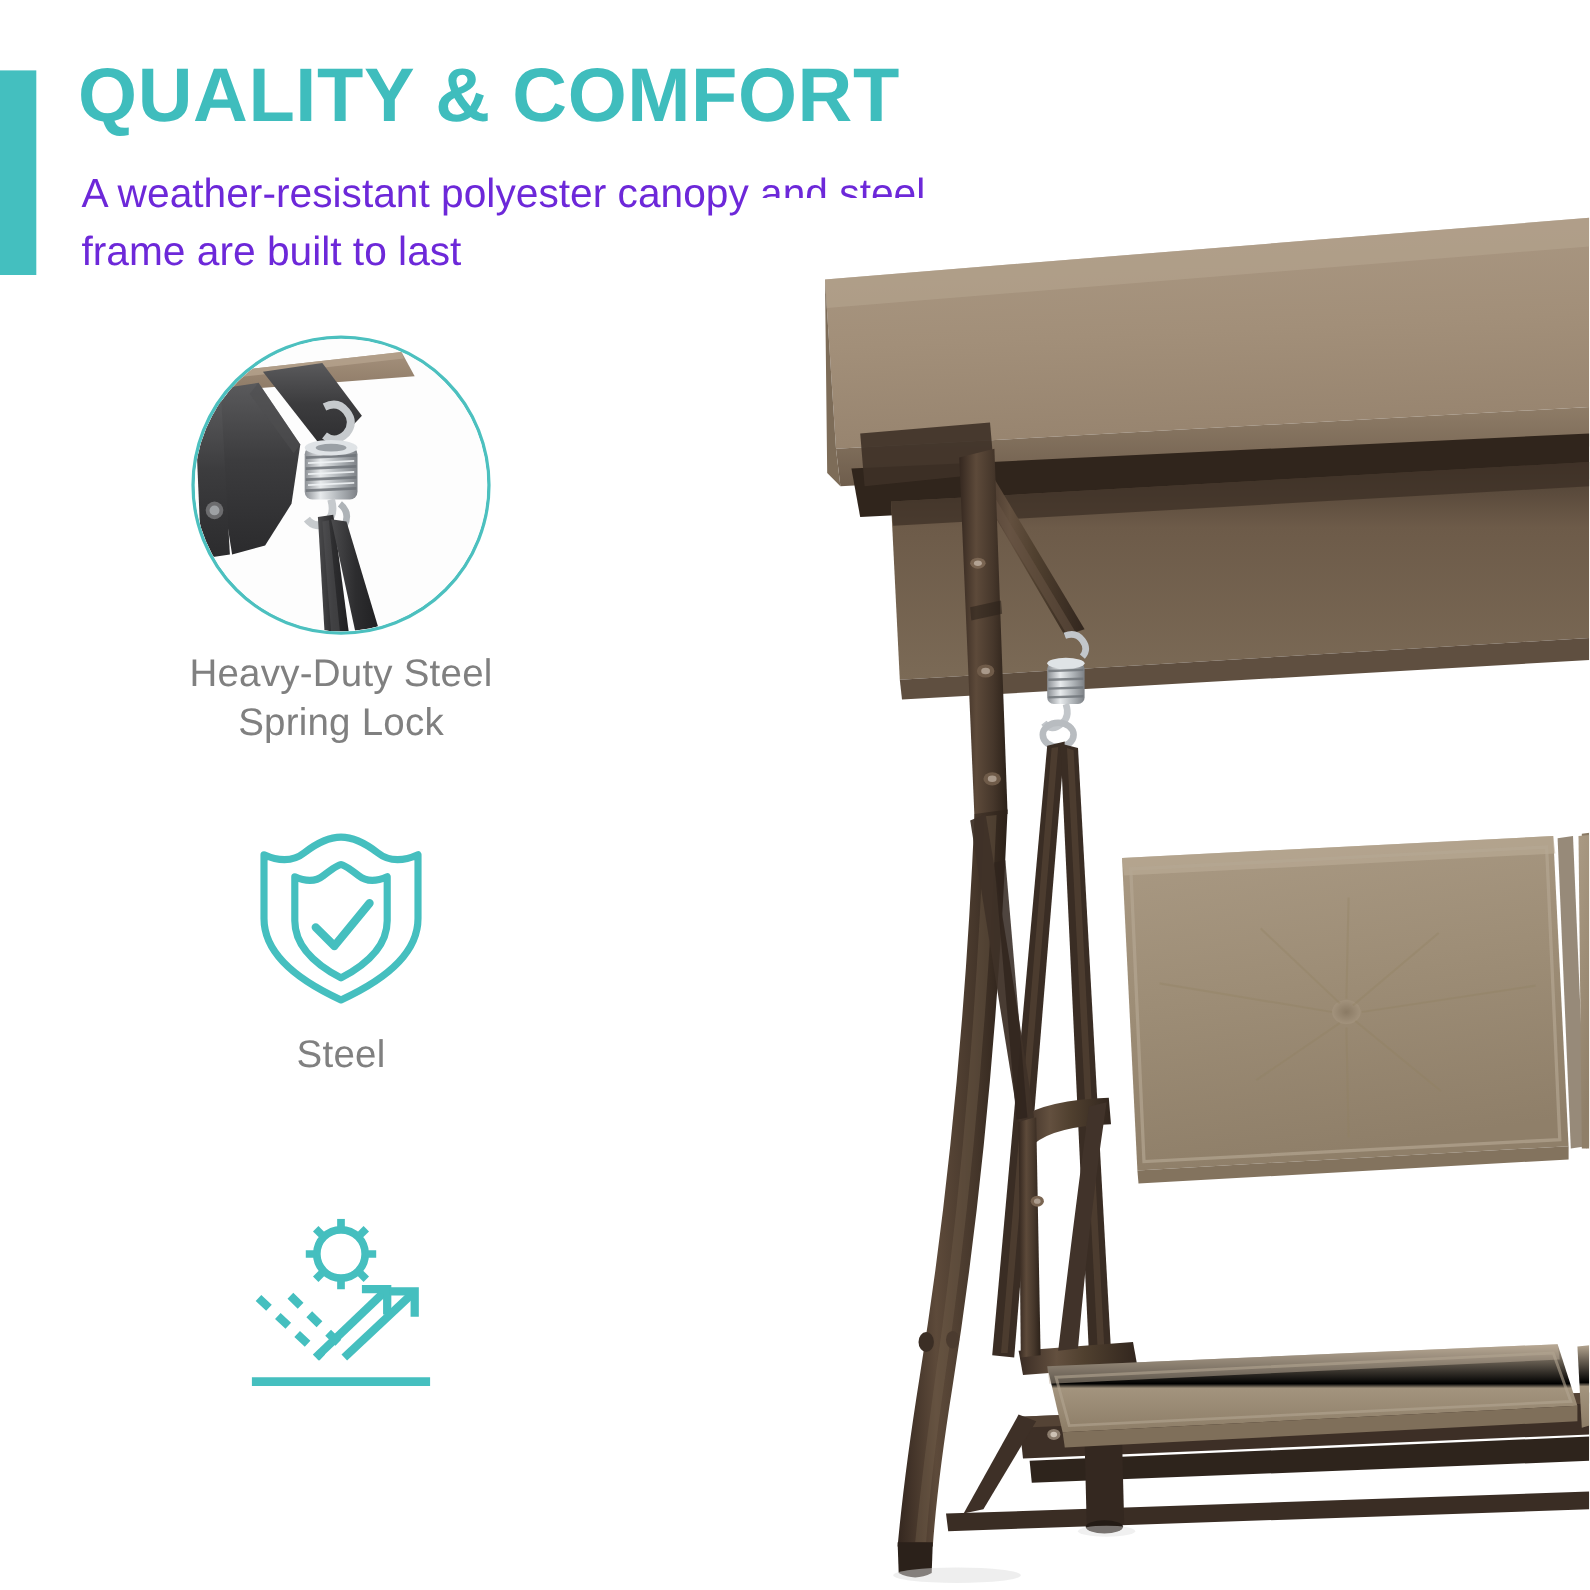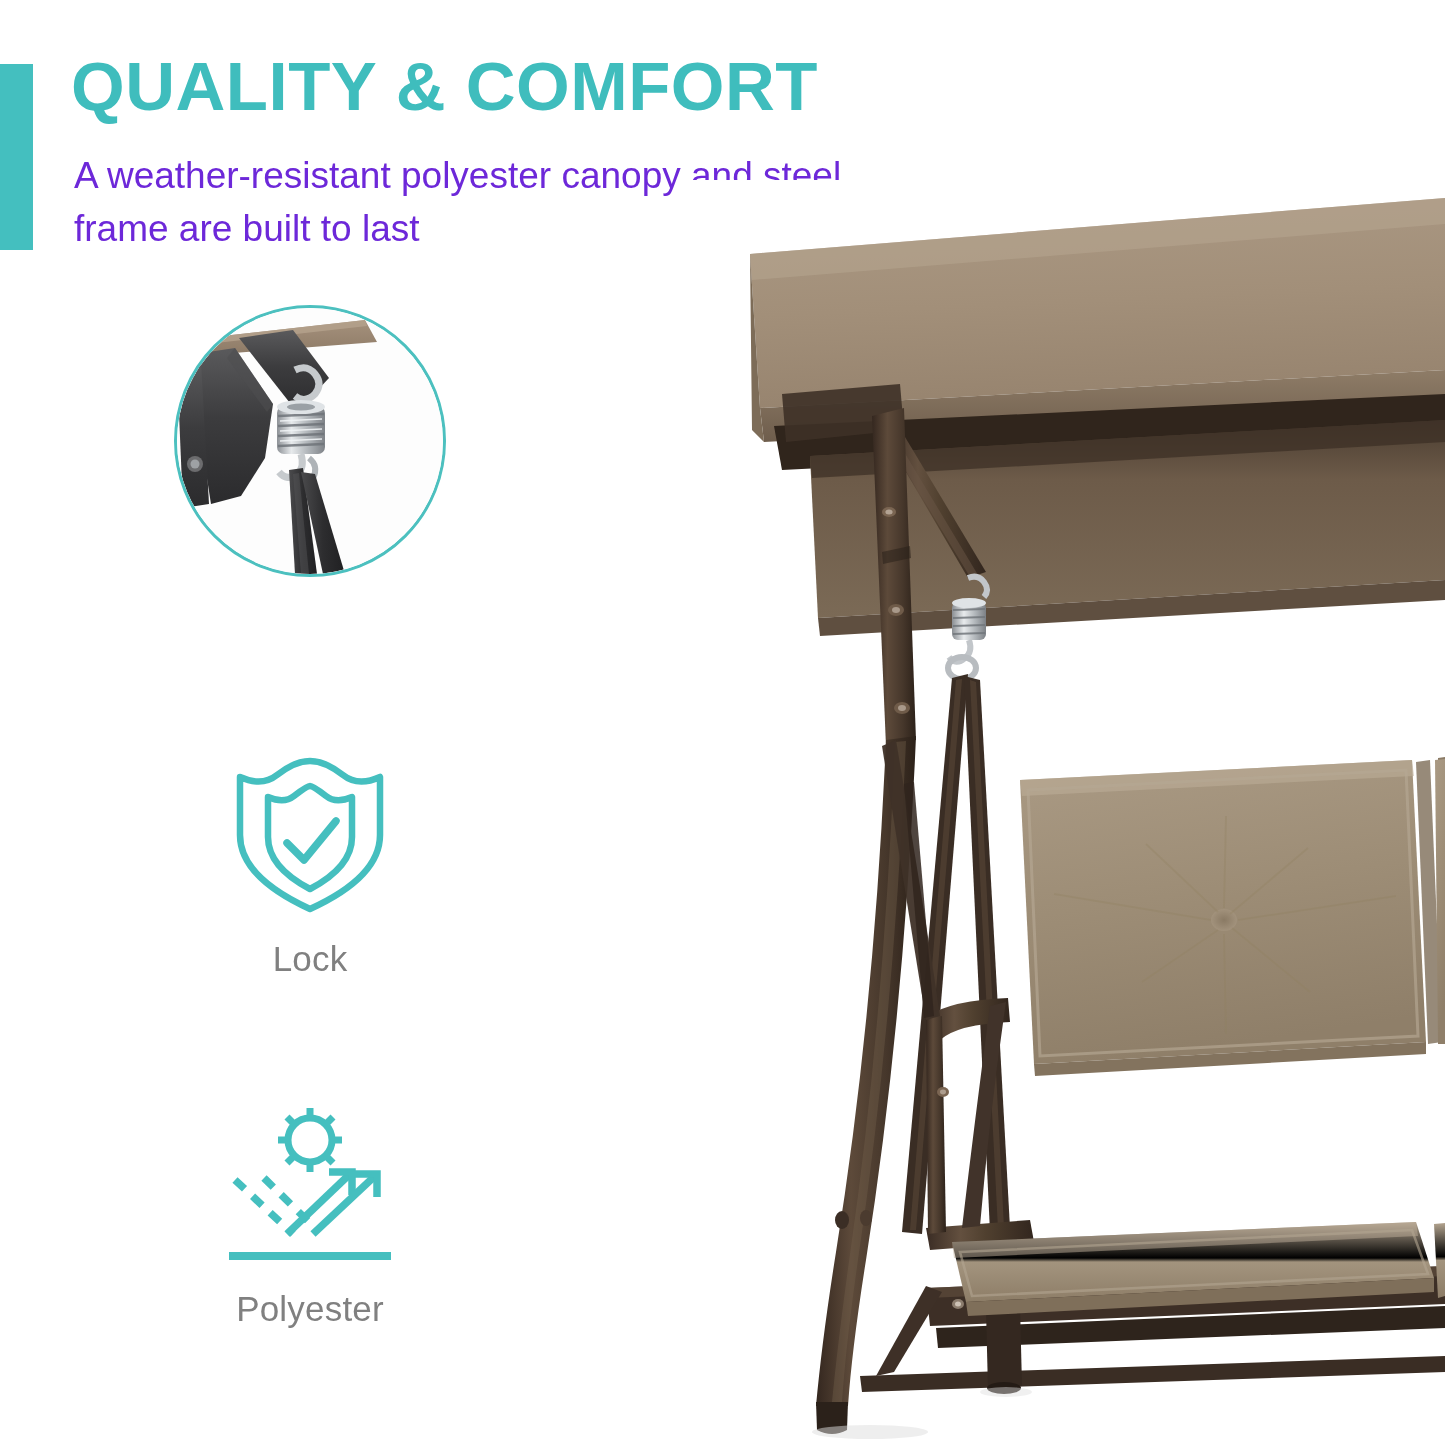--- a/index.html
+++ b/index.html
@@ -178,39 +178,43 @@
             <path d="M124 146 q4 14 -4 20 q-10 8 -18 -2" fill="none" stroke="#c6cacd" stroke-width="7"></path>
             <path d="M132 150 q10 8 4 20" fill="none" stroke="#aeb3b7" stroke-width="6"></path>
 
             <path d="M112 162 L126 160 L140 266 L118 266 Z" fill="url(#gStrap)"></path>
             <path d="M124 164 L138 166 L168 266 L146 266 Z" fill="url(#gStrap)"></path>
             <path d="M116 166 L122 165 L132 266 L124 266 Z" fill="#59595b" opacity="0.45"></path>
           </g>
         </svg>
       </div>
     </div>
+    <div class="feature-label">
+      <div>Heavy-Duty Steel</div>
+      <div>Spring Lock</div>
+    </div>
   </div>
 
   <div class="feature" id="feature-2">
     <div class="feature-media">
       <svg width="160" height="168" viewBox="0 0 160 168">
         <g fill="none" stroke="#45bfbf" stroke-width="6.5" stroke-linecap="round" stroke-linejoin="round">
 
           <path d="M10 22 q22 10 37 -2 q18 -14 33 -14 q15 0 33 14 q15 12 37 2
                    l0 58 q0 42 -70 74 q-70 -32 -70 -74 Z"></path>
 
           <path d="M38 42 q16 7 26 -1 q13 -10 16 -10 q3 0 16 10 q10 8 26 1
                    l0 40 q0 30 -42 52 q-42 -22 -42 -52 Z"></path>
 
           <path d="M57 88 L74 105 L106 66" stroke-width="7.5"></path>
         </g>
       </svg>
     </div>
     <div class="feature-label">
-      <div>Lock</div>
+      <div>Steel</div>
     </div>
   </div>
 
   <div class="feature" id="feature-3">
     <div class="feature-media">
       <svg width="178" height="165" viewBox="0 0 178 165">
         <g stroke="#45bfbf" fill="none" stroke-width="7" stroke-linecap="butt">
 
           <circle cx="89" cy="32" r="22"></circle>
 
@@ -233,21 +237,20 @@
           <path d="M66 126 L131 64"></path>
           <path d="M108 64 L131 64 L131 87"></path>
           <path d="M92 126 L156 66"></path>
           <path d="M133 66 L156 66 L156 89"></path>
 
           <line x1="8" y1="148" x2="170" y2="148" stroke-width="8"></line>
         </g>
       </svg>
     </div>
     <div class="feature-label">
-      <div>Polyester</div>
     </div>
   </div>
 
   <div id="product">
     <svg width="755" height="1265" viewBox="0 0 755 1265">
       <defs>
         <linearGradient id="canopyTop" x1="0" y1="0" x2="0.15" y2="1">
           <stop offset="0" stop-color="#ab9984"></stop>
           <stop offset="0.55" stop-color="#a28f79"></stop>
           <stop offset="1" stop-color="#97846f"></stop>

